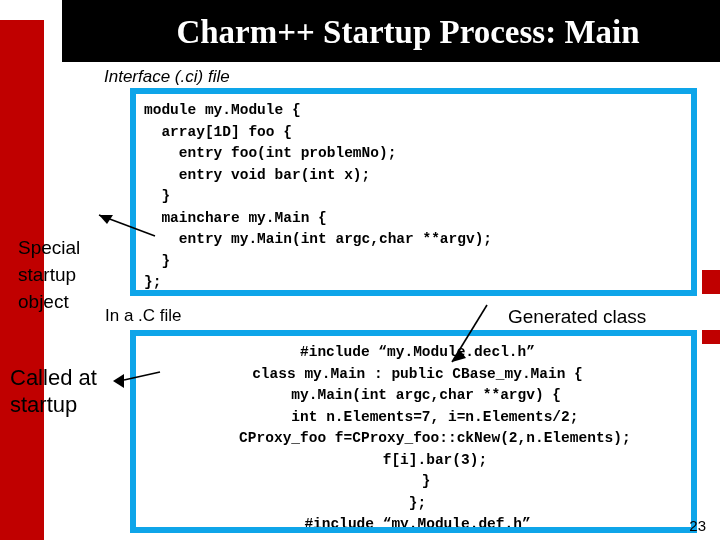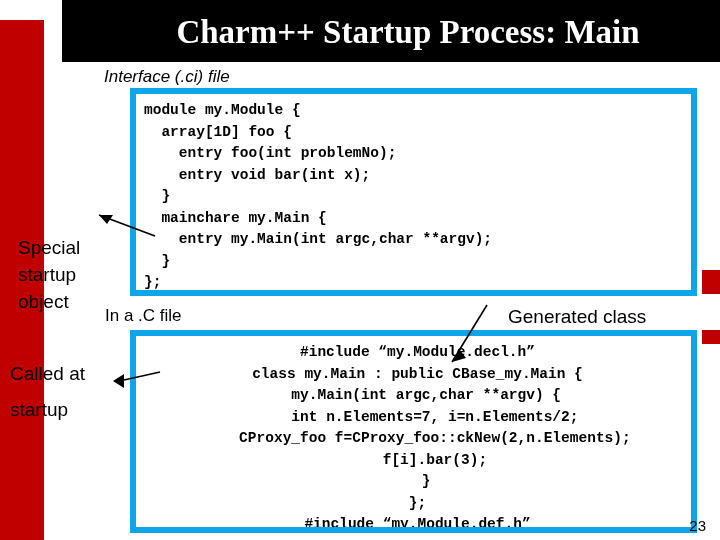--- a/index.html
+++ b/index.html
@@ -74,21 +74,21 @@
     color: #000000;
     font-family: "Liberation Sans", sans-serif;
     font-size: 17px;
     line-height: 21px;
     white-space: pre-line;
   }
   .label-ci      { left: 104px; top: 66px; font-size: 17px; font-style: italic; }
   .label-special { left: 18px;  top: 202px; width: 110px; font-size: 19px; line-height: 27px; margin-top: 32px;}
   .label-inc     { left: 105px; top: 305px; font-size: 17px; }
   .label-gen     { left: 508px; top: 306px; font-size: 19px; }
-  .label-called  { left: 10px;  top: 356px; width: 120px; font-size: 19px; line-height: 36px;}
+  .label-called  { left: 10px;  top: 364px; width: 120px; font-size: 22px; line-height: 27px;}
 
   
   .code-box {
     position: absolute;
     border: 6px solid #0ea5e9;
     background: #ffffff;
     box-sizing: border-box;
     font-family: "Liberation Mono", monospace;
     font-weight: bold;
     font-size: 14.5px;

